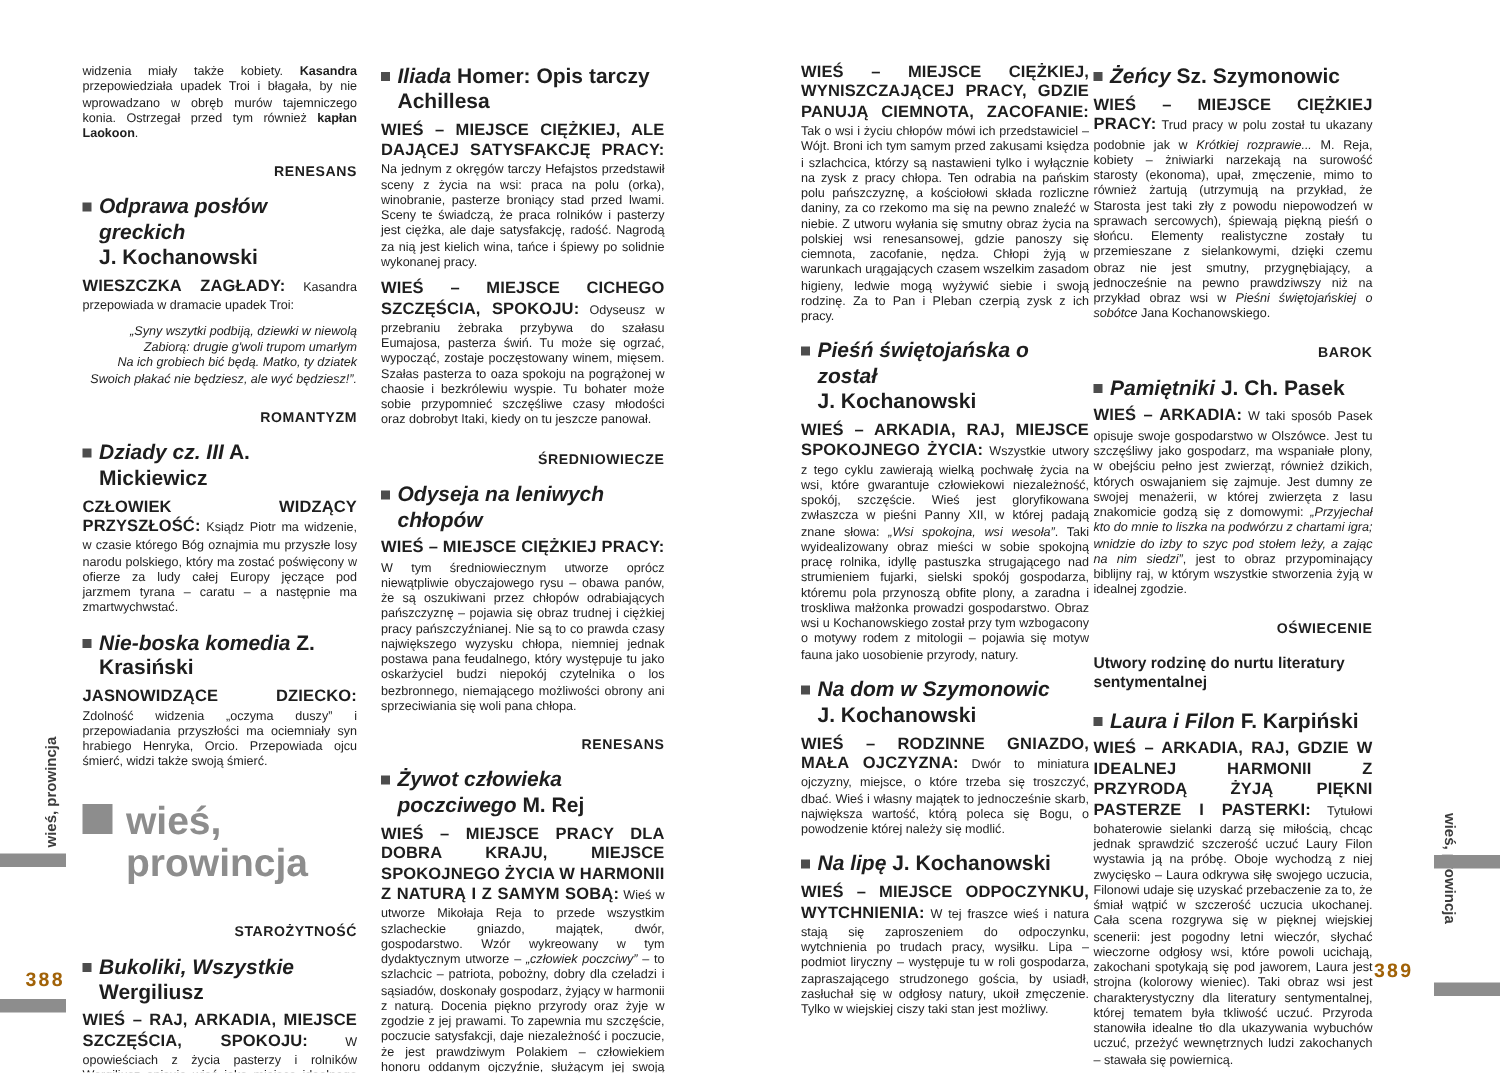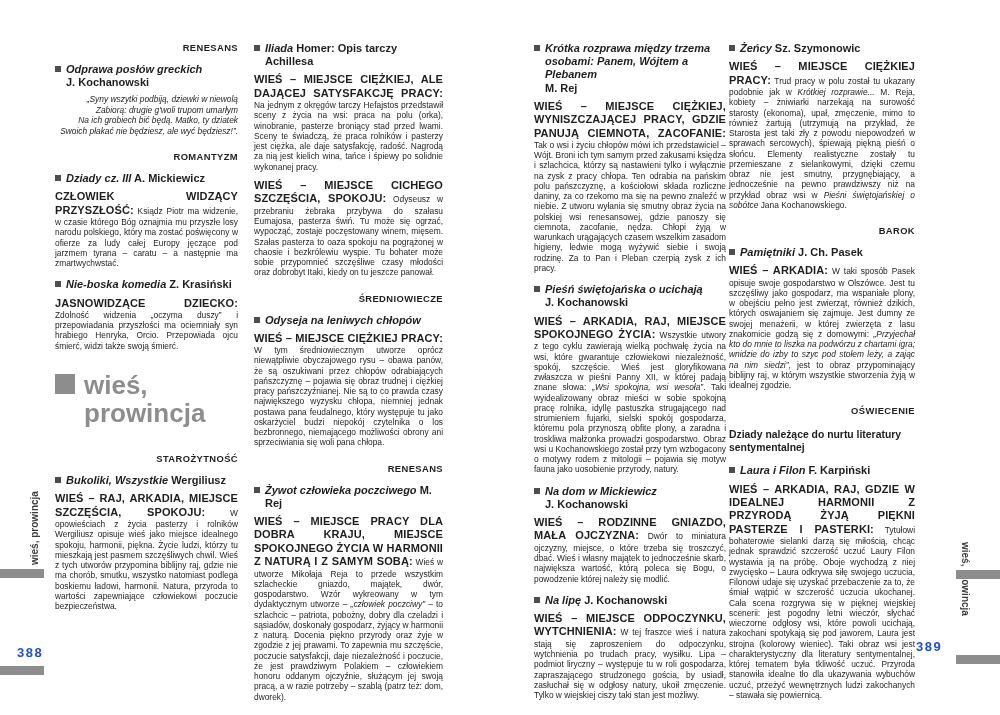--- a/index.html
+++ b/index.html
@@ -7,61 +7,63 @@
         font-family:"Liberation Sans", sans-serif;color:#1e1e1e;}
   .col{position:absolute;top:42px;}
   .c1{left:55px;width:183px;}
   .c2{left:254px;width:189px;}
   .c3{left:534px;width:192px;}
   .c4{left:729px;width:186px;}
   .col > :first-child{margin-top:0;}
   p.body{font-size:8.4px;line-height:1.22;text-align:justify;margin:0 0 7px 0;}
   .lbl{font-weight:bold;font-size:11px;letter-spacing:0.1px;}
   .section-head{font-size:9.4px;font-weight:bold;letter-spacing:0.4px;margin:15px 0 8px 0;text-align:right;}
-  .work-title{font-size:11px;font-weight:bold;line-height:1.2;margin:10px 0 5px 0;
+  .work-title{font-size:14px;font-weight:bold;line-height:1.2;margin:10px 0 5px 0;
               padding-left:11px;text-indent:-11px;}
   .work-title .sq{display:inline-block;width:6px;height:6px;background:#4d4d4d;margin-right:5px;
                   vertical-align:1px;}
   .work-title .ttl{font-style:italic;}
   .quote{font-style:italic;font-size:8.4px;line-height:1.24;margin:0 0 9px 3px;}
   .quote div{padding-left:6px;text-indent:-6px;text-align:right;}
   .big-heading{font-size:26px;font-weight:bold;line-height:1.08;margin:20px 0 26px 0;}
   .big-heading .bsq{display:inline-block;width:20px;height:20px;margin-right:9px;}
   .big-heading .l2{padding-left:29px;}
   .sub-heading{font-size:10.4px;font-weight:bold;line-height:1.25;margin:12px 0 7px 0;}
   .vtab{position:absolute;font-size:10px;font-weight:bold;color:#3d3d3d;white-space:nowrap;}
   .vtab-left{left:29px;top:565px;transform:rotate(-90deg);transform-origin:0 0;}
   .vtab-right{left:971px;top:542px;transform:rotate(90deg);transform-origin:0 0;}
   .bar{position:absolute;height:9px;width:44px;}
   .bar-l1{left:0;top:569px;}
   .bar-l2{left:0;top:666px;}
   .bar-r1{left:956px;top:570px;}
   .bar-r2{left:956px;top:655px;}
-  .pagenum{position:absolute;font-size:13px;font-weight:bold;letter-spacing:1.5px;color:#1d4ed8;}
+  .pagenum{position:absolute;font-size:13px;font-weight:bold;letter-spacing:1.5px;color:#a16207;}
   .pn-left{left:17px;top:645px;}
   .pn-right{left:916px;top:639px;}
 </style>
 </head>
 <body>
 
 <div class="page">
 
   <div class="vtab vtab-left">wieś, prowincja</div>
   <div class="bar bar-l1" style="background: rgb(141, 141, 141);"></div>
   <div class="pagenum pn-left">388</div>
   <div class="bar bar-l2" style="background: rgb(141, 141, 141);"></div>
 
   <div class="vtab vtab-right">wieś, prowincja</div>
   <div class="bar bar-r1" style="background: rgb(141, 141, 141);"></div>
   <div class="pagenum pn-right">389</div>
   <div class="bar bar-r2" style="background: rgb(141, 141, 141);"></div>
 
   <div class="col c1">
+      <p class="body"><span>widzenia miały także kobiety. </span><span style="font-weight: bold;">Kasandra</span><span> przepowiedziała upadek Troi i błagała, by nie wprowadzano w obręb murów tajemniczego konia. Ostrzegał przed tym również </span><span style="font-weight: bold;">kapłan Laokoon</span><span>.</span></p>
       <div class="section-head">RENESANS</div>
       <div class="work-title"><span class="sq"></span><span class="ttl">Odprawa posłów greckich</span><br><span class="auth">J. Kochanowski</span></div>
+      <p class="body"><span class="lbl">WIESZCZKA ZAGŁADY:</span><span> Kasandra przepowiada w dramacie upadek Troi:</span></p>
       <div class="quote">
         <div>„Syny wszytki podbiją, dziewki w niewolą</div>
         <div>Zabiorą: drugie g'woli trupom umarłym</div>
         <div>Na ich grobiech bić będą. Matko, ty dziatek</div>
         <div>Swoich płakać nie będziesz, ale wyć będziesz!”.</div>
       </div>
       <div class="section-head">ROMANTYZM</div>
       <div class="work-title"><span class="sq"></span><span class="ttl">Dziady cz. III</span> <span class="auth">A. Mickiewicz</span></div>
       <p class="body"><span class="lbl">CZŁOWIEK WIDZĄCY PRZYSZŁOŚĆ:</span><span> Ksiądz Piotr ma widzenie, w czasie którego Bóg oznajmia mu przyszłe losy narodu polskiego, który ma zostać poświęcony w ofierze za ludy całej Europy jęczące pod jarzmem tyrana – caratu – a następnie ma zmartwychwstać.</span></p>
       <div class="work-title"><span class="sq"></span><span class="ttl">Nie-boska komedia</span> <span class="auth">Z. Krasiński</span></div>
@@ -79,34 +81,33 @@
       <p class="body"><span class="lbl">WIEŚ – MIEJSCE CIĘŻKIEJ, ALE DAJĄCEJ SATYSFAKCJĘ PRACY:</span><span> Na jednym z okręgów tarczy Hefajstos przedstawił sceny z życia na wsi: praca na polu (orka), winobranie, pasterze broniący stad przed lwami. Sceny te świadczą, że praca rolników i pasterzy jest ciężka, ale daje satysfakcję, radość. Nagrodą za nią jest kielich wina, tańce i śpiewy po solidnie wykonanej pracy.</span></p>
       <p class="body"><span class="lbl">WIEŚ – MIEJSCE CICHEGO SZCZĘŚCIA, SPOKOJU:</span><span> Odyseusz w przebraniu żebraka przybywa do szałasu Eumajosa, pasterza świń. Tu może się ogrzać, wypocząć, zostaje poczęstowany winem, mięsem. Szałas pasterza to oaza spokoju na pogrążonej w chaosie i bezkrólewiu wyspie. Tu bohater może sobie przypomnieć szczęśliwe czasy młodości oraz dobrobyt Itaki, kiedy on tu jeszcze panował.</span></p>
       <div class="section-head">ŚREDNIOWIECZE</div>
       <div class="work-title"><span class="sq"></span><span class="ttl">Odyseja na leniwych chłopów</span></div>
       <p class="body"><span class="lbl">WIEŚ – MIEJSCE CIĘŻKIEJ PRACY:</span><span> W tym średniowiecznym utworze oprócz niewątpliwie obyczajowego rysu – obawa panów, że są oszukiwani przez chłopów odrabiających pańszczyznę – pojawia się obraz trudnej i ciężkiej pracy pańszczyźnianej. Nie są to co prawda czasy największego wyzysku chłopa, niemniej jednak postawa pana feudalnego, który występuje tu jako oskarżyciel budzi niepokój czytelnika o los bezbronnego, niemającego możliwości obrony ani sprzeciwiania się woli pana chłopa.</span></p>
       <div class="section-head">RENESANS</div>
       <div class="work-title"><span class="sq"></span><span class="ttl">Żywot człowieka poczciwego</span> <span class="auth">M. Rej</span></div>
       <p class="body"><span class="lbl">WIEŚ – MIEJSCE PRACY DLA DOBRA KRAJU, MIEJSCE SPOKOJNEGO ŻYCIA W HARMONII Z NATURĄ I Z SAMYM SOBĄ:</span><span> Wieś w utworze Mikołaja Reja to przede wszystkim szlacheckie gniazdo, majątek, dwór, gospodarstwo. Wzór wykreowany w tym dydaktycznym utworze – </span><span style="font-style: italic;">„człowiek poczciwy”</span><span> – to szlachcic – patriota, pobożny, dobry dla czeladzi i sąsiadów, doskonały gospodarz, żyjący w harmonii z naturą. Docenia piękno przyrody oraz żyje w zgodzie z jej prawami. To zapewnia mu szczęście, poczucie satysfakcji, daje niezależność i poczucie, że jest prawdziwym Polakiem – człowiekiem honoru oddanym ojczyźnie, służącym jej swoją pracą, a w razie potrzeby – szablą (patrz też: dom, dworek).</span></p>
     </div>
   <div class="col c3">
-      <div class="work-title"><span class="sq"></span><span class="ttl">Krótka rozprawa między trzema osobami: Panem, Wójtem a Plebanem</span><br><span class="auth">M. Rej</span></div>
       <p class="body"><span class="lbl">WIEŚ – MIEJSCE CIĘŻKIEJ, WYNISZCZAJĄCEJ PRACY, GDZIE PANUJĄ CIEMNOTA, ZACOFANIE:</span><span> Tak o wsi i życiu chłopów mówi ich przedstawiciel – Wójt. Broni ich tym samym przed zakusami księdza i szlachcica, którzy są nastawieni tylko i wyłącznie na zysk z pracy chłopa. Ten odrabia na pańskim polu pańszczyznę, a kościołowi składa rozliczne daniny, za co rzekomo ma się na pewno znaleźć w niebie. Z utworu wyłania się smutny obraz życia na polskiej wsi renesansowej, gdzie panoszy się ciemnota, zacofanie, nędza. Chłopi żyją w warunkach urągających czasem wszelkim zasadom higieny, ledwie mogą wyżywić siebie i swoją rodzinę. Za to Pan i Pleban czerpią zysk z ich pracy.</span></p>
-      <div class="work-title"><span class="sq"></span><span class="ttl">Pieśń świętojańska o ucichają</span><br><span class="auth">J. Kochanowski</span></div>
+      <div class="work-title"><span class="sq"></span><span class="ttl">Pieśń świętojańska o został</span><br><span class="auth">J. Kochanowski</span></div>
       <p class="body"><span class="lbl">WIEŚ – ARKADIA, RAJ, MIEJSCE SPOKOJNEGO ŻYCIA:</span><span> Wszystkie utwory z tego cyklu zawierają wielką pochwałę życia na wsi, które gwarantuje człowiekowi niezależność, spokój, szczęście. Wieś jest gloryfikowana zwłaszcza w pieśni Panny XII, w której padają znane słowa: </span><span style="font-style: italic;">„Wsi spokojna, wsi wesoła”</span><span>. Taki wyidealizowany obraz mieści w sobie spokojną pracę rolnika, idyllę pastuszka strugającego nad strumieniem fujarki, sielski spokój gospodarza, któremu pola przynoszą obfite plony, a zaradna i troskliwa małżonka prowadzi gospodarstwo. Obraz wsi u Kochanowskiego został przy tym wzbogacony o motywy rodem z mitologii – pojawia się motyw fauna jako uosobienie przyrody, natury.</span></p>
-      <div class="work-title"><span class="sq"></span><span class="ttl">Na dom w Mickiewicz</span><br><span class="auth">J. Kochanowski</span></div>
+      <div class="work-title"><span class="sq"></span><span class="ttl">Na dom w Szymonowic</span><br><span class="auth">J. Kochanowski</span></div>
       <p class="body"><span class="lbl">WIEŚ – RODZINNE GNIAZDO, MAŁA OJCZYZNA:</span><span> Dwór to miniatura ojczyzny, miejsce, o które trzeba się troszczyć, dbać. Wieś i własny majątek to jednocześnie skarb, największa wartość, którą poleca się Bogu, o powodzenie której należy się modlić.</span></p>
       <div class="work-title"><span class="sq"></span><span class="ttl">Na lipę</span> <span class="auth">J. Kochanowski</span></div>
       <p class="body"><span class="lbl">WIEŚ – MIEJSCE ODPOCZYNKU, WYTCHNIENIA:</span><span> W tej fraszce wieś i natura stają się zaproszeniem do odpoczynku, wytchnienia po trudach pracy, wysiłku. Lipa – podmiot liryczny – występuje tu w roli gospodarza, zapraszającego strudzonego gościa, by usiadł, zasłuchał się w odgłosy natury, ukoił zmęczenie. Tylko w wiejskiej ciszy taki stan jest możliwy.</span></p>
     </div>
   <div class="col c4">
       <div class="work-title"><span class="sq"></span><span class="ttl">Żeńcy</span> <span class="auth">Sz. Szymonowic</span></div>
       <p class="body"><span class="lbl">WIEŚ – MIEJSCE CIĘŻKIEJ PRACY:</span><span> Trud pracy w polu został tu ukazany podobnie jak w </span><span style="font-style: italic;">Krótkiej rozprawie...</span><span> M. Reja, kobiety – żniwiarki narzekają na surowość starosty (ekonoma), upał, zmęczenie, mimo to również żartują (utrzymują na przykład, że Starosta jest taki zły z powodu niepowodzeń w sprawach sercowych), śpiewają piękną pieśń o słońcu. Elementy realistyczne zostały tu przemieszane z sielankowymi, dzięki czemu obraz nie jest smutny, przygnębiający, a jednocześnie na pewno prawdziwszy niż na przykład obraz wsi w </span><span style="font-style: italic;">Pieśni świętojańskiej o sobótce</span><span> Jana Kochanowskiego.</span></p>
       <div class="section-head">BAROK</div>
       <div class="work-title"><span class="sq"></span><span class="ttl">Pamiętniki</span> <span class="auth">J. Ch. Pasek</span></div>
       <p class="body"><span class="lbl">WIEŚ – ARKADIA:</span><span> W taki sposób Pasek opisuje swoje gospodarstwo w Olszówce. Jest tu szczęśliwy jako gospodarz, ma wspaniałe plony, w obejściu pełno jest zwierząt, również dzikich, których oswajaniem się zajmuje. Jest dumny ze swojej menażerii, w której zwierzęta z lasu znakomicie godzą się z domowymi: </span><span style="font-style: italic;">„Przyjechał kto do mnie to liszka na podwórzu z chartami igra; wnidzie do izby to szyc pod stołem leży, a zając na nim siedzi”</span><span>, jest to obraz przypominający biblijny raj, w którym wszystkie stworzenia żyją w idealnej zgodzie.</span></p>
       <div class="section-head">OŚWIECENIE</div>
-      <div class="sub-heading">Dziady należące do nurtu literatury sentymentalnej</div>
+      <div class="sub-heading">Utwory rodzinę do nurtu literatury sentymentalnej</div>
       <div class="work-title"><span class="sq"></span><span class="ttl">Laura i Filon</span> <span class="auth">F. Karpiński</span></div>
       <p class="body"><span class="lbl">WIEŚ – ARKADIA, RAJ, GDZIE W IDEALNEJ HARMONII Z PRZYRODĄ ŻYJĄ PIĘKNI PASTERZE I PASTERKI:</span><span> Tytułowi bohaterowie sielanki darzą się miłością, chcąc jednak sprawdzić szczerość uczuć Laury Filon wystawia ją na próbę. Oboje wychodzą z niej zwycięsko – Laura odkrywa siłę swojego uczucia, Filonowi udaje się uzyskać przebaczenie za to, że śmiał wątpić w szczerość uczucia ukochanej. Cała scena rozgrywa się w pięknej wiejskiej scenerii: jest pogodny letni wieczór, słychać wieczorne odgłosy wsi, które powoli ucichają, zakochani spotykają się pod jaworem, Laura jest strojna (kolorowy wieniec). Taki obraz wsi jest charakterystyczny dla literatury sentymentalnej, której tematem była tkliwość uczuć. Przyroda stanowiła idealne tło dla ukazywania wybuchów uczuć, przeżyć wewnętrznych ludzi zakochanych – stawała się powiernicą.</span></p>
     </div>
 
 </div>
 
 </body></html>

